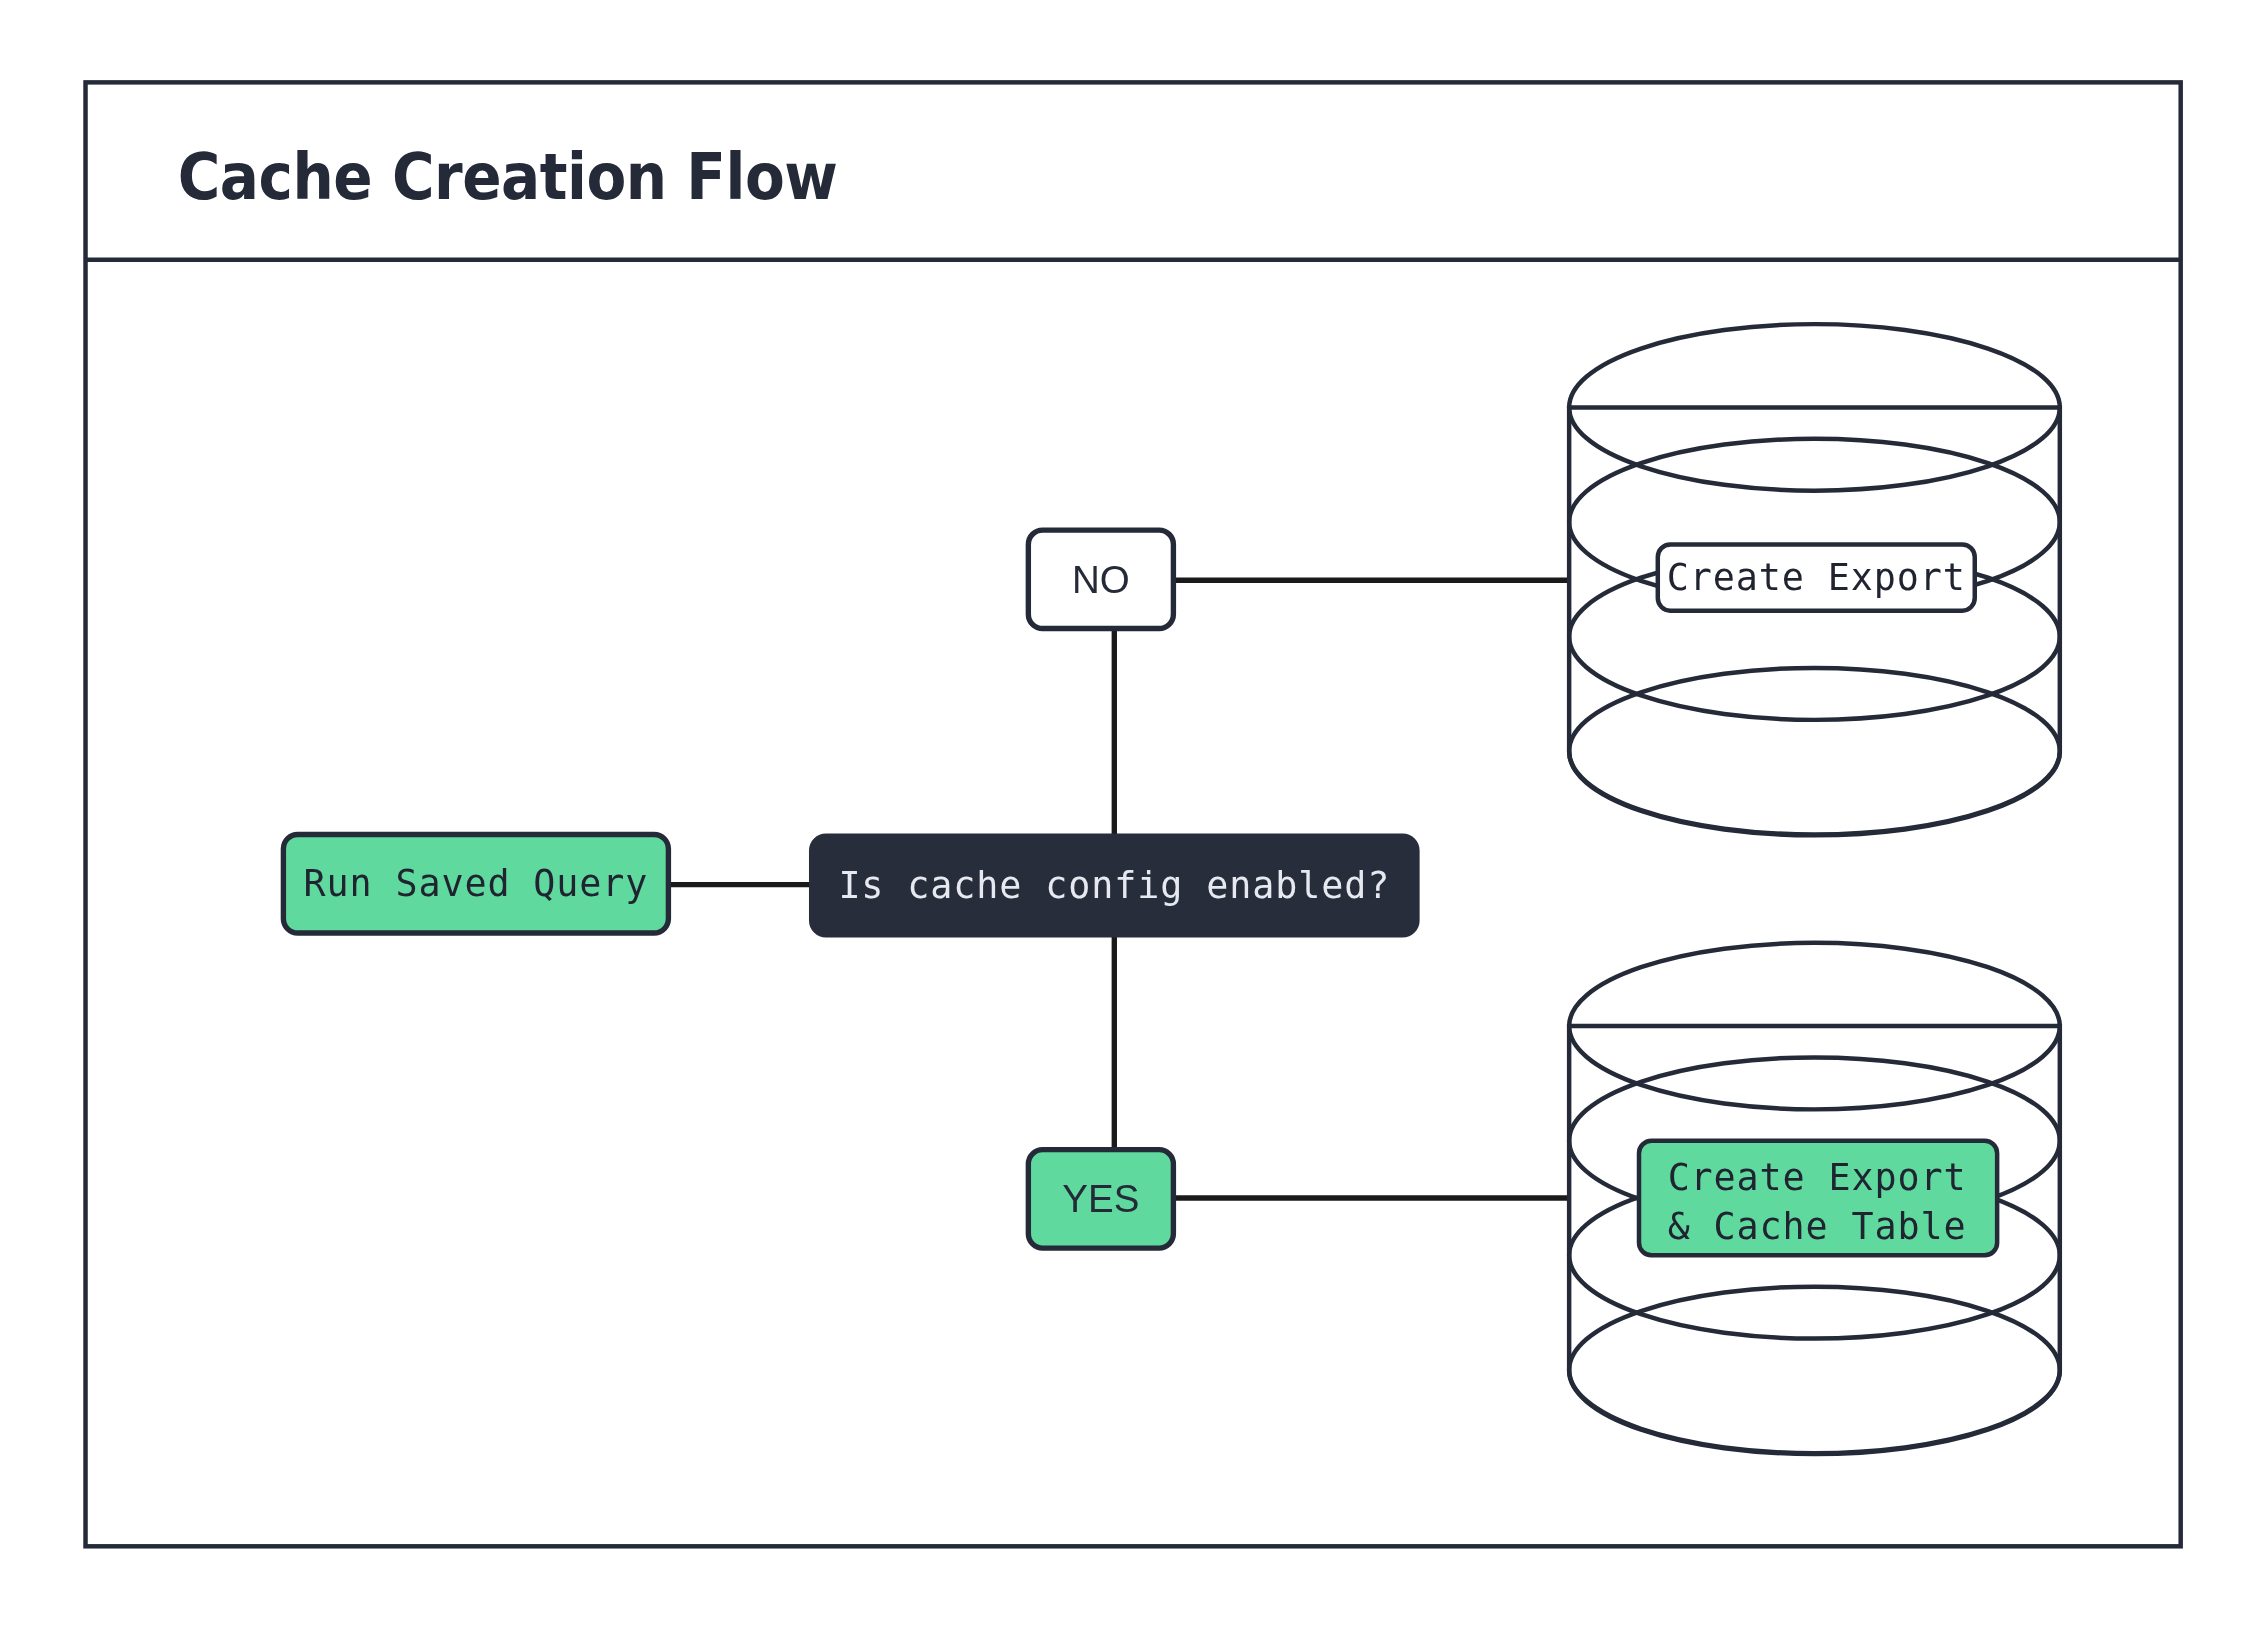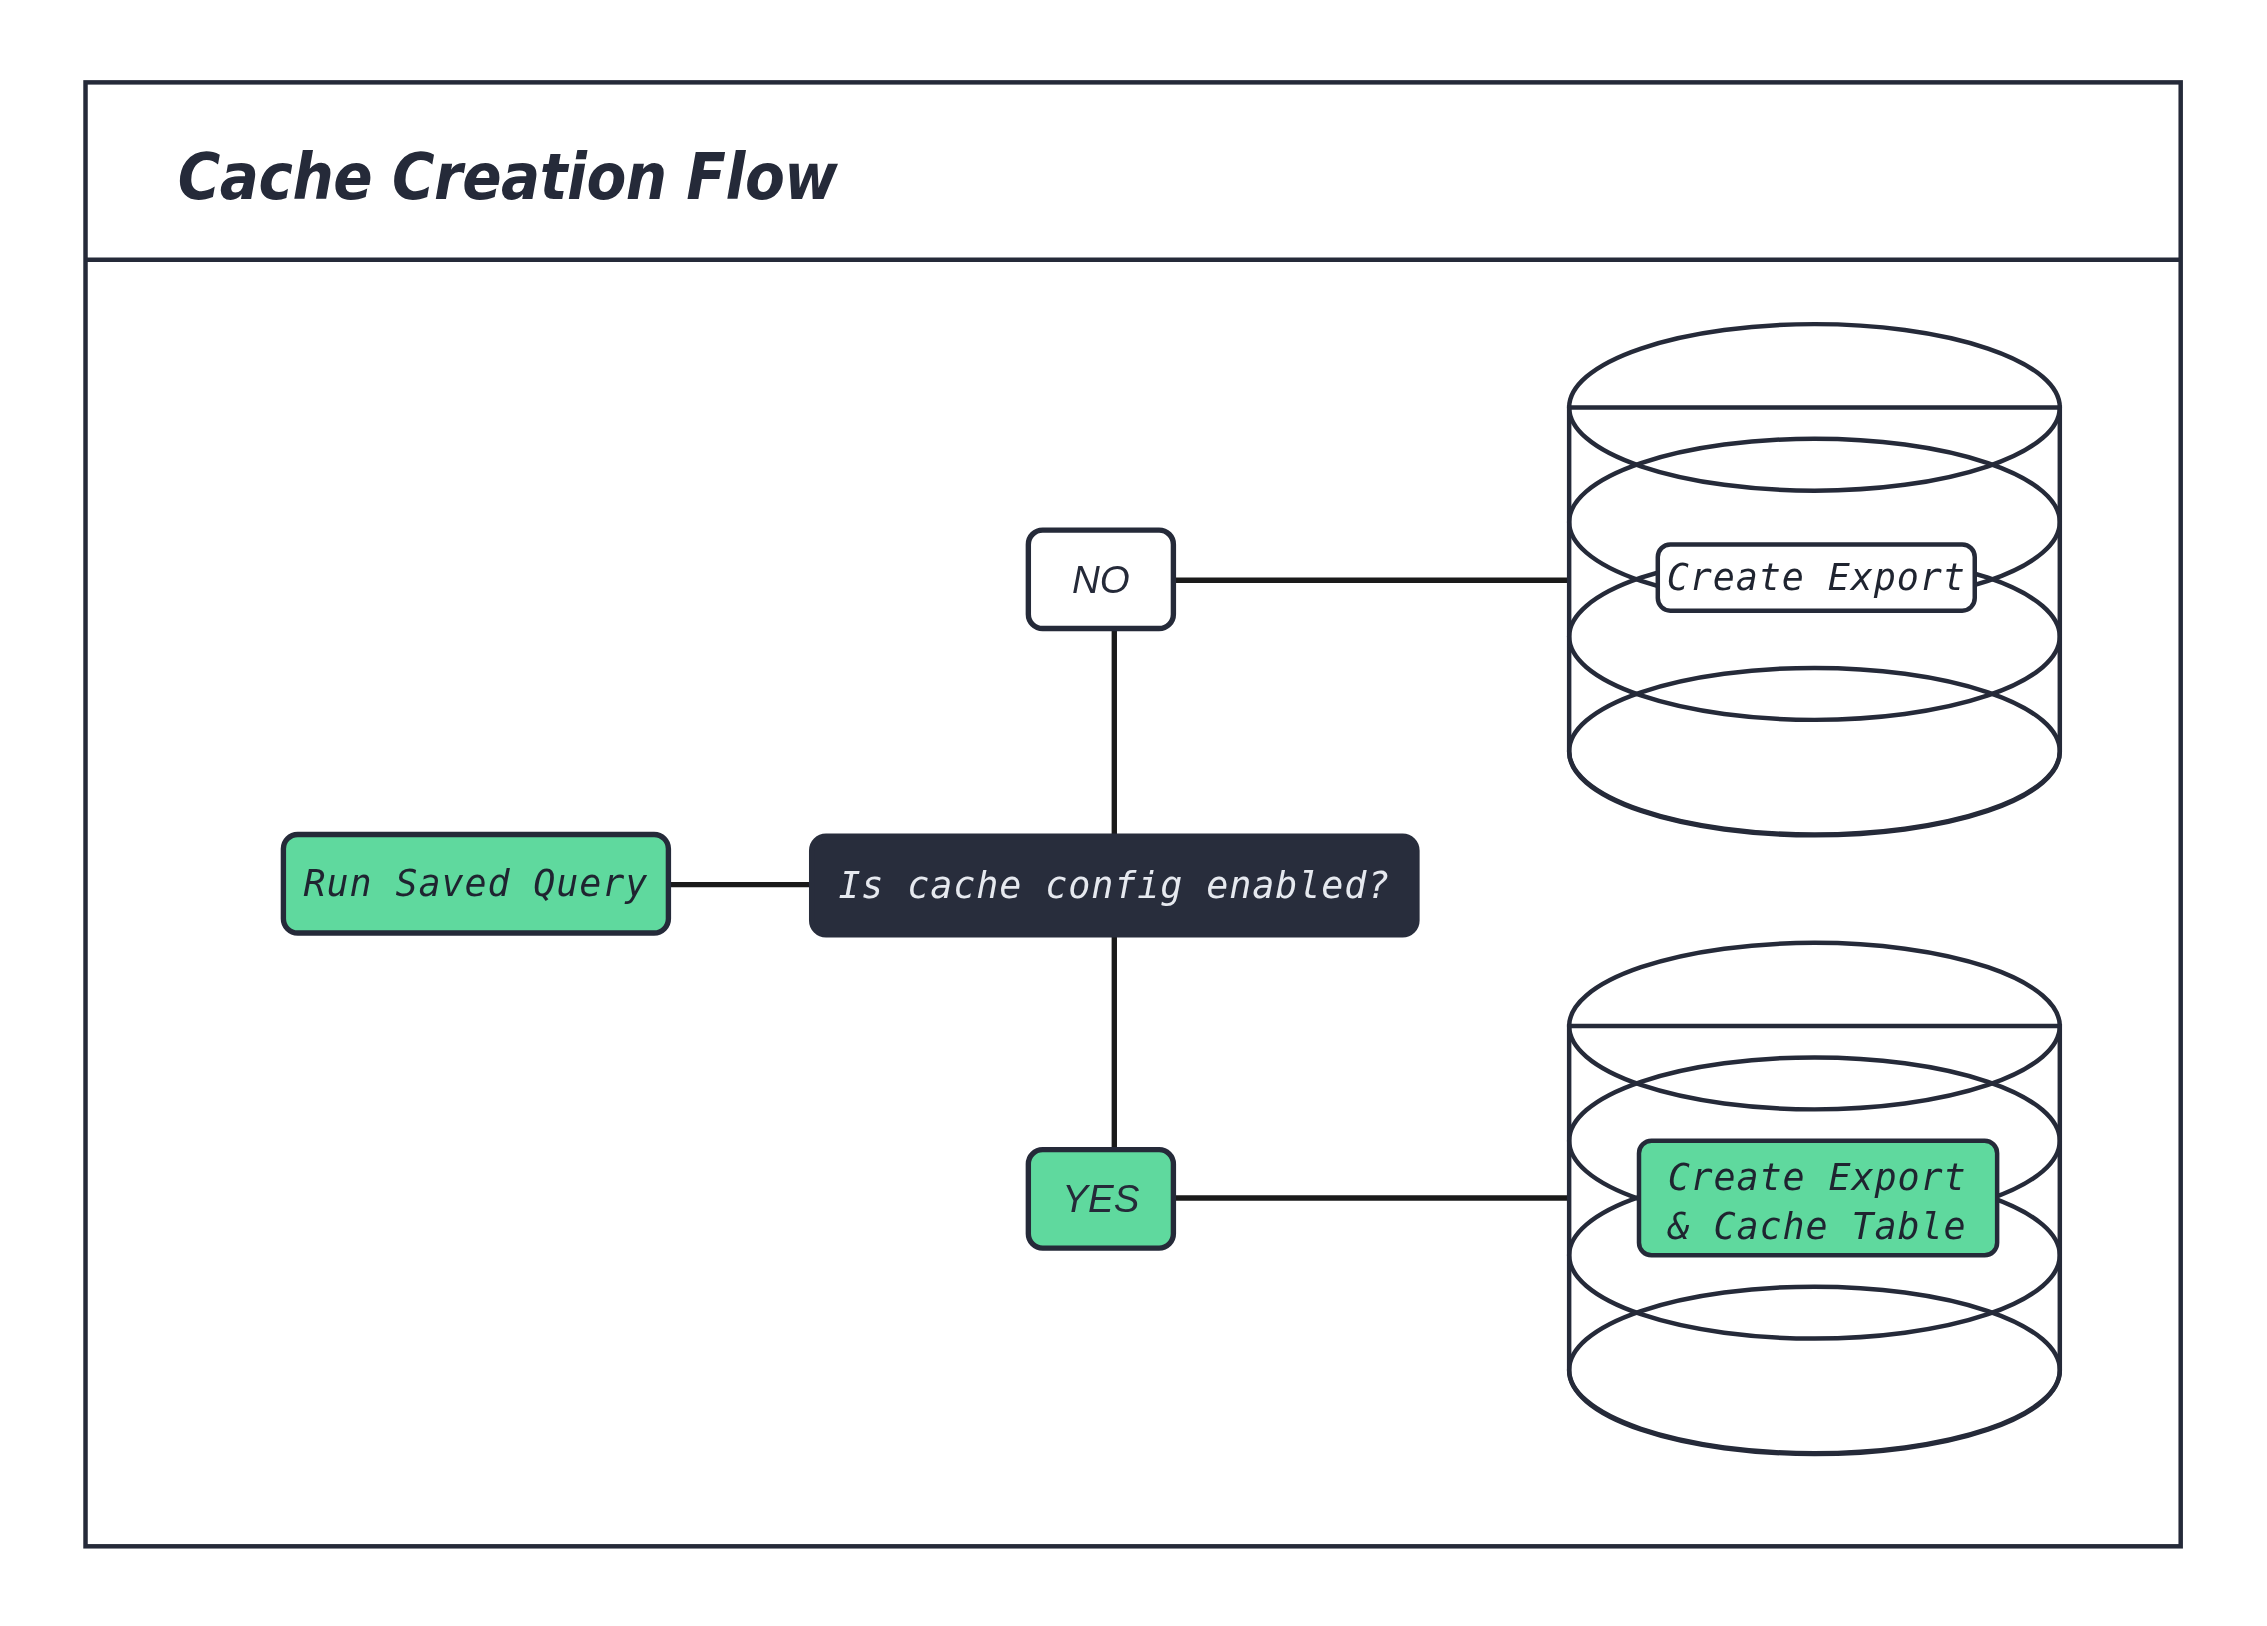--- a/index.html
+++ b/index.html
@@ -11,21 +11,20 @@
     width: 2268px;
     height: 1626px;
     font-family: "Liberation Sans", sans-serif;
     overflow: hidden;
   }
   #stage {
     position: relative;
     width: 2268px;
     height: 1626px;
     background: #ffffff;
-    font-style: italic;
   }
   .diagram-svg {
     position: absolute;
     top: 0;
     left: 0;
     width: 2268px;
     height: 1626px;
   }
   .frame-rect {
     fill: #ffffff;

